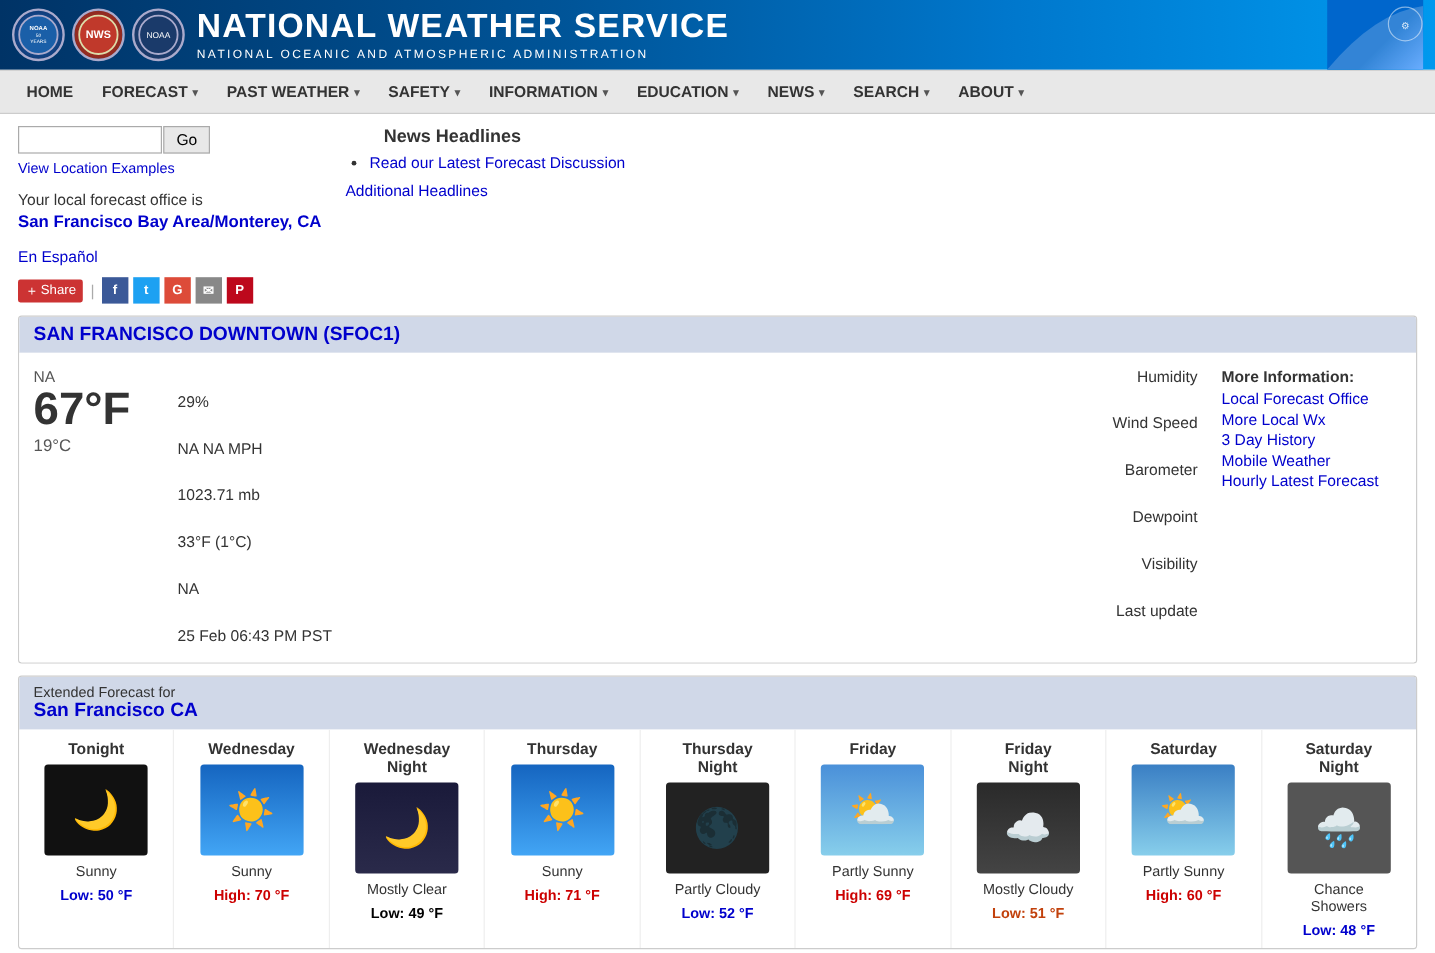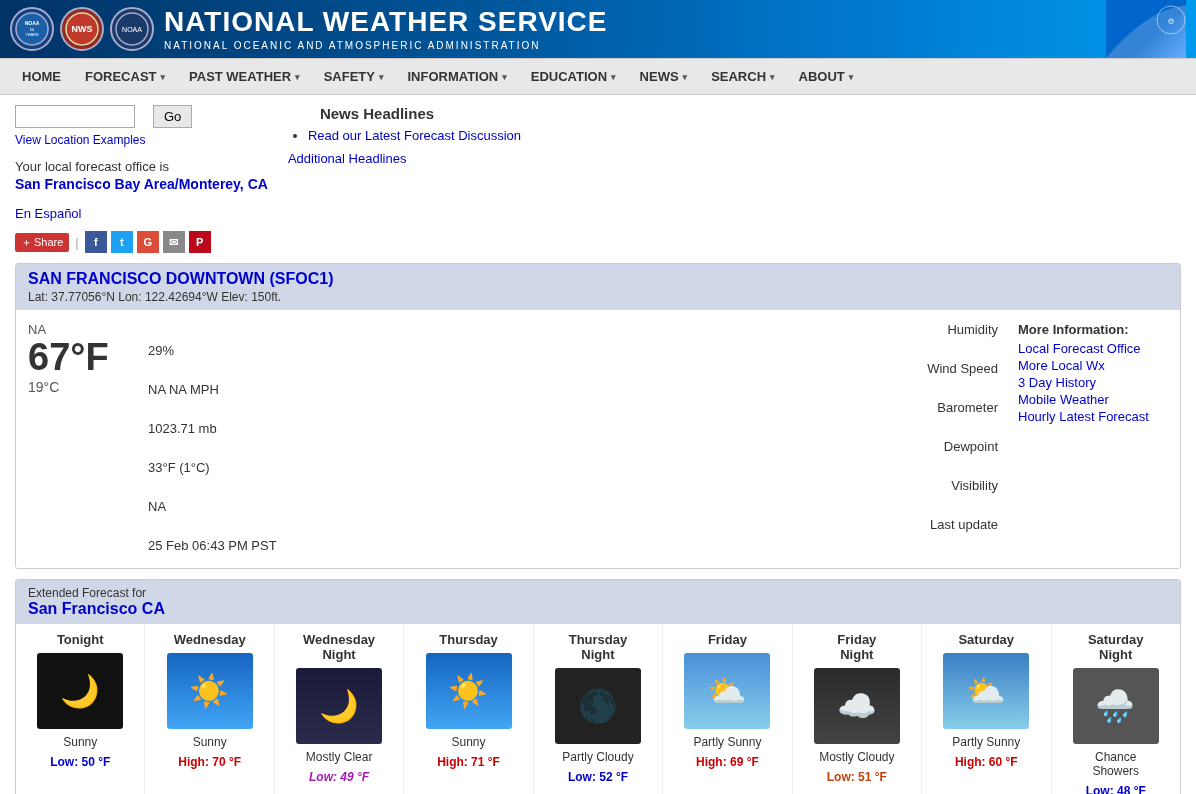--- a/index.html
+++ b/index.html
@@ -63,21 +63,21 @@
     .nav-arrow { font-size: 9px; color: #555; }
 
     
     #main {
       display: flex;
       padding: 10px 15px;
       gap: 20px;
     }
     #left-col { min-width: 160px; }
     #search-box {
-      display: flex; gap: 18px; align-items: center; margin-bottom: 4px;
+      display: flex; gap: 1px; align-items: center; margin-bottom: 4px;
     }
     #search-input {
       border: 1px solid #aaa;
       padding: 3px 6px;
       width: 120px;
       font-size: 13px;
     }
     .go-btn {
       background: #e8e8e8;
       border: 1px solid #aaa;
@@ -277,28 +277,20 @@
         </li>
       </ul>
       <a href="#" id="additional-headlines-link">Additional Headlines</a>
     </div>
   </div>
 </div>
 
 <div id="conditions-section">
   <div id="conditions-header">
     <a href="#">SAN FRANCISCO DOWNTOWN (SFOC1)</a>
-    <p id="conditions-coords">
-      <span>Lat: </span>
-      <span>37.77056°N</span>
-      <span>  Lon: </span>
-      <span>122.42694°W</span>
-      <span>  Elev: </span>
-      <span>150ft.</span>
-    </p>
   </div>
   <div id="conditions-body">
     <div id="temp-col">
       <div id="temp-na">NA</div>
       <div id="temp-f">67°F</div>
       <div id="temp-c">19°C</div>
     </div>
     <div id="weather-details">
       <div class="detail-row">
         <span class="detail-label">Humidity</span>
@@ -358,21 +350,21 @@
     </div>
     <div class="forecast-desc">Sunny</div>
     <div class="forecast-temp-high" style="color:#cc0000; font-size:12px; font-weight:bold;">High: 70 °F</div>
   </div>
       <div class="forecast-day">
     <div class="forecast-day-name"><span>Wednesday</span><br><span>Night</span></div>
     <div class="forecast-img" style="background:linear-gradient(to bottom, #1a1a3a, #2a2a4a); display:flex; align-items:center; justify-content:center; font-size:32px;">
       🌙
     </div>
     <div class="forecast-desc">Mostly Clear</div>
-    <div class="forecast-temp-low" style="color:#a21caf; font-size:12px; font-weight:bold;font-style:italic;">Low: 49 °F</div>
+    <div class="forecast-temp-low" style="color:#000000; font-size:12px; font-weight:bold;">Low: 49 °F</div>
   </div>
       <div class="forecast-day">
     <div class="forecast-day-name"><span>Thursday</span></div>
     <div class="forecast-img" style="background:linear-gradient(to bottom, #1565c0, #42a5f5); display:flex; align-items:center; justify-content:center; font-size:32px;">
       ☀️
     </div>
     <div class="forecast-desc">Sunny</div>
     <div class="forecast-temp-high" style="color:#cc0000; font-size:12px; font-weight:bold;">High: 71 °F</div>
   </div>
       <div class="forecast-day">

